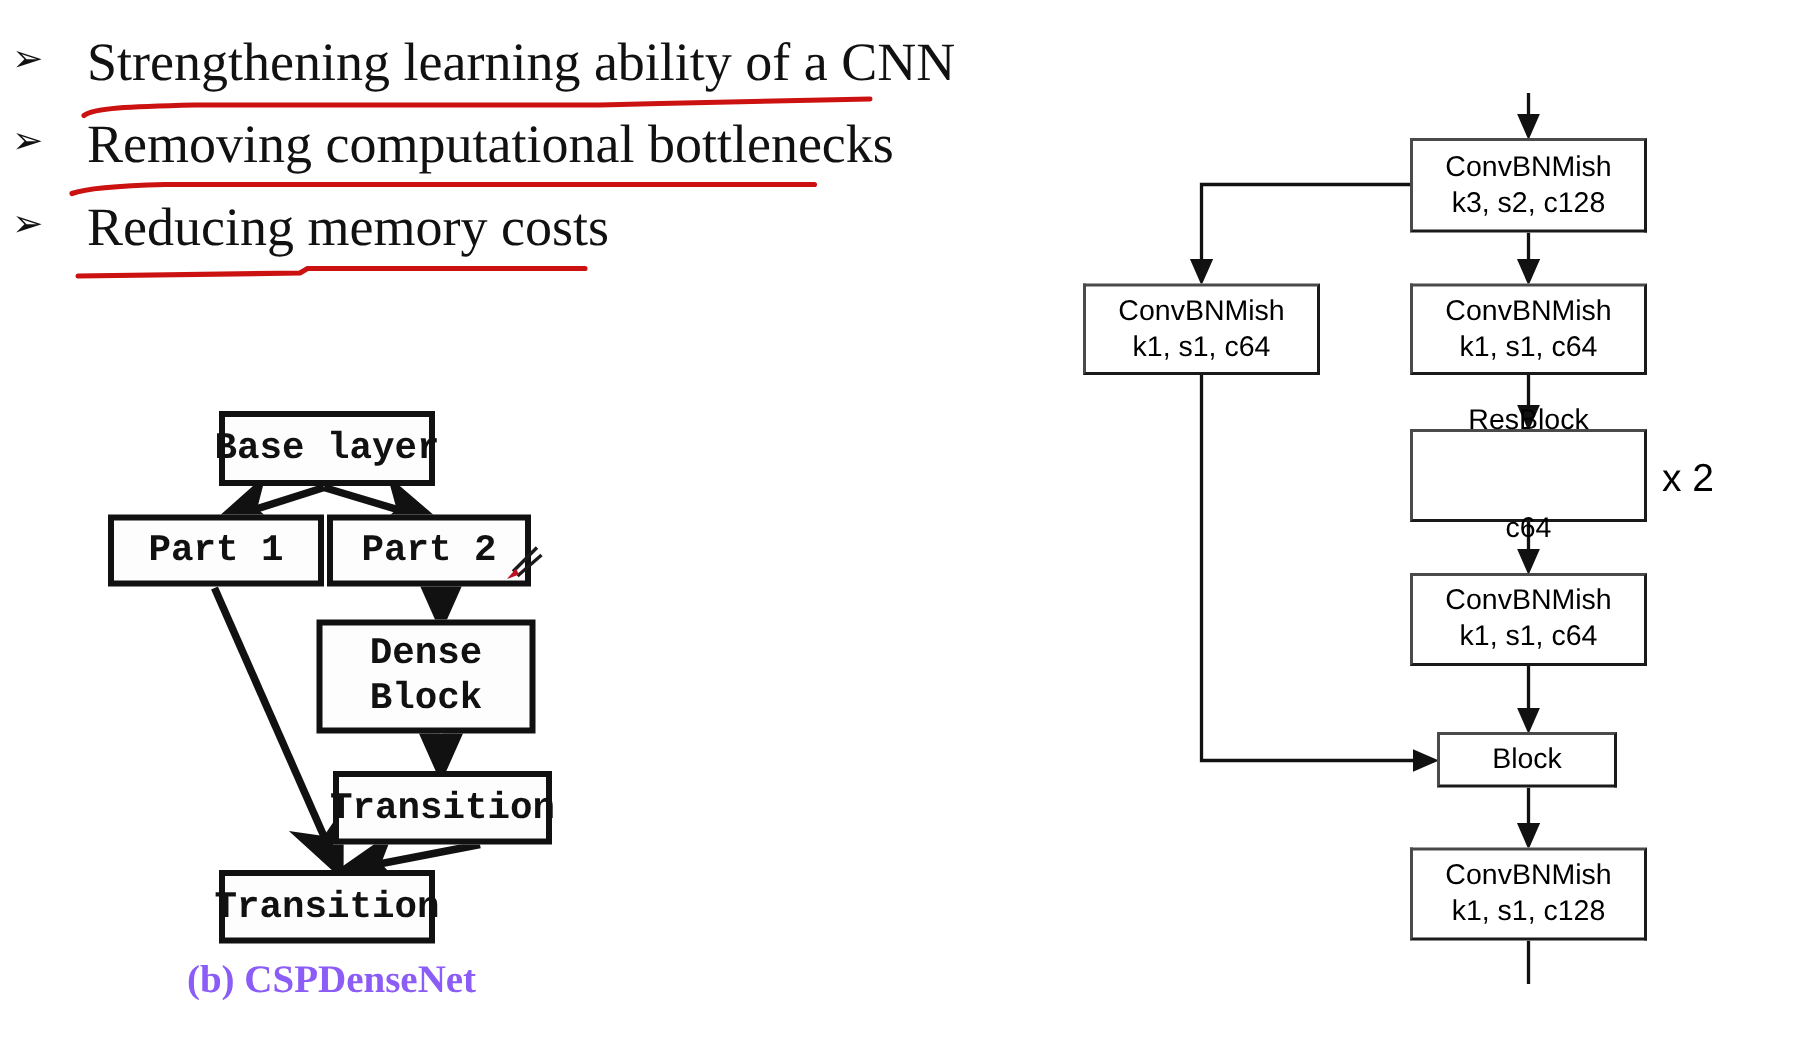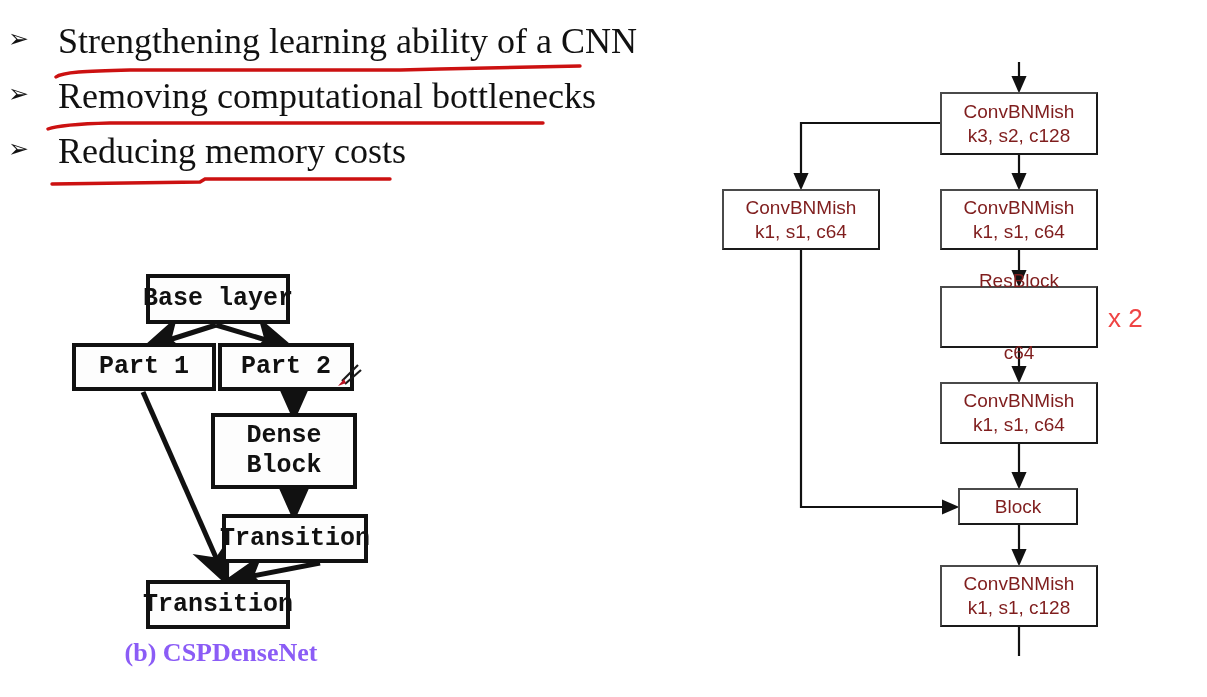--- a/index.html
+++ b/index.html
@@ -104,31 +104,31 @@
     border-right-color: #1a1a1a;
     border-bottom-color: #1a1a1a;
     background: #ffffff;
     display: flex;
     flex-direction: column;
     align-items: center;
     justify-content: center;
     font-family: "Liberation Sans", sans-serif;
     font-size: 19px;
     line-height: 24px;
-    color: #7f1d1d;
+    color: #000000;
     text-align: center;
     white-space: nowrap;
   }
   #repeat-label {
     position: absolute;
     left: 448px;
     top: 303px;
     font-family: "Liberation Sans", sans-serif;
     font-size: 26px;
-    color: #ef4444;
+    color: #000000;
     white-space: nowrap;
   }
   .flow-svg {
     position: absolute;
     left: 0;
     top: 0;
     pointer-events: none;
   }
 </style>
 </head>

